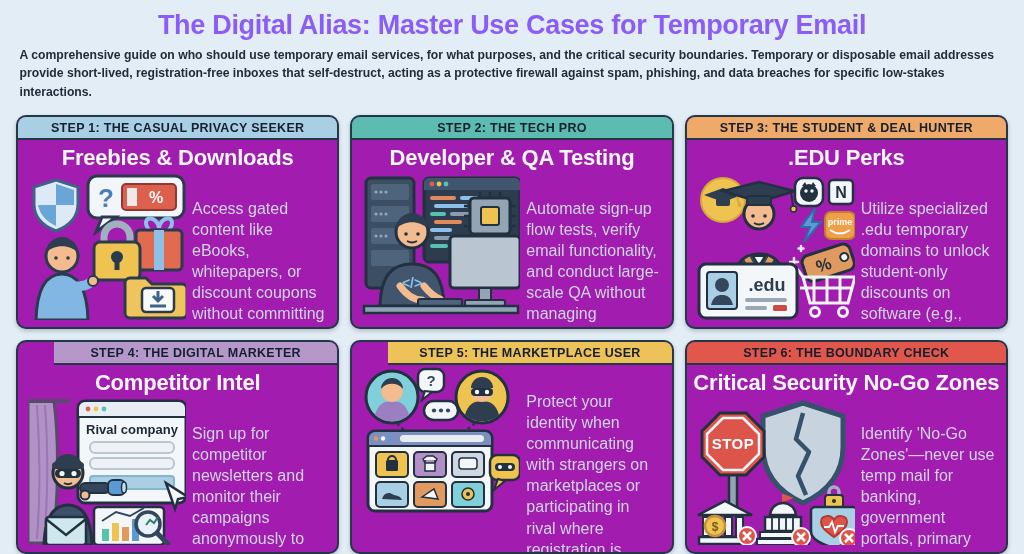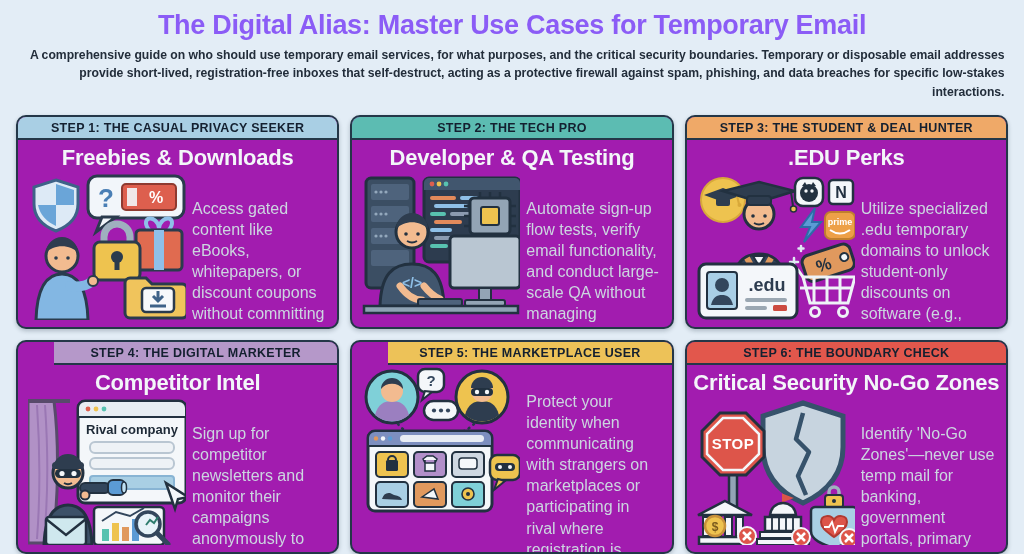--- a/index.html
+++ b/index.html
@@ -7,21 +7,21 @@
   body {
     width:1024px; height:554px; overflow:hidden;
     background:#e3edf6;
     font-family:"Liberation Sans", sans-serif;
   }
   .page-title {
     margin:10px 0 0; text-align:center;
     font-size:27px; font-weight:bold; color:#8b5cf6; letter-spacing:-0.3px;
   }
   .page-subtitle {
-    margin:5px auto 0; width:985px; text-align:right;
+    margin:5px auto 0; width:985px; text-align:left;
     font-size:12.2px; font-weight:600; color:#222d3a; line-height:1.5;
   }
   .grid {
     display:grid; grid-template-columns:repeat(3,1fr); grid-auto-rows:214px;
     gap:11px; padding:14px 16px 12px;
   }
   .card {
     background:#a21caf; border:2px solid #243748; border-radius:10px;
     overflow:hidden; box-shadow:0 2px 4px rgba(20,35,50,.25);
     display:flex; flex-direction:column;

